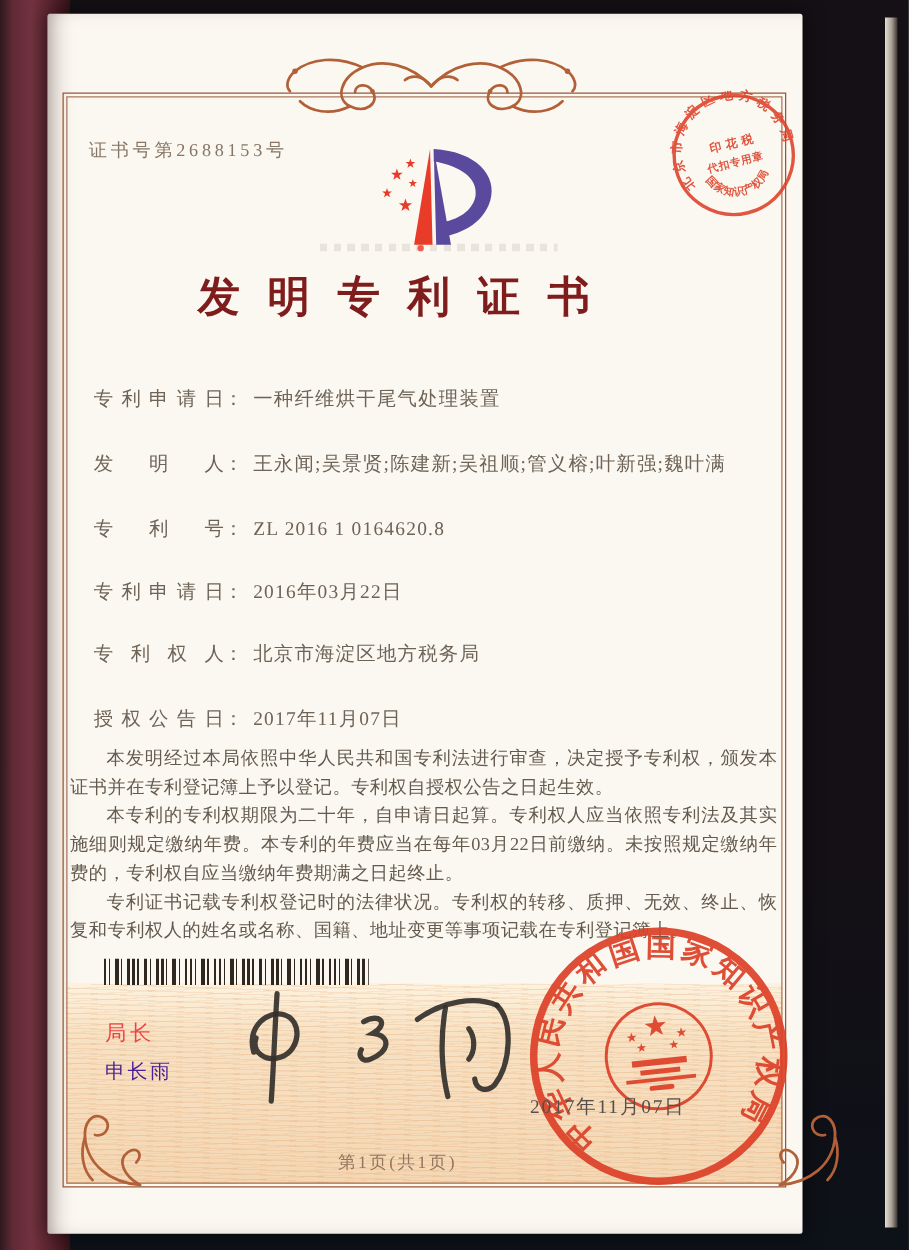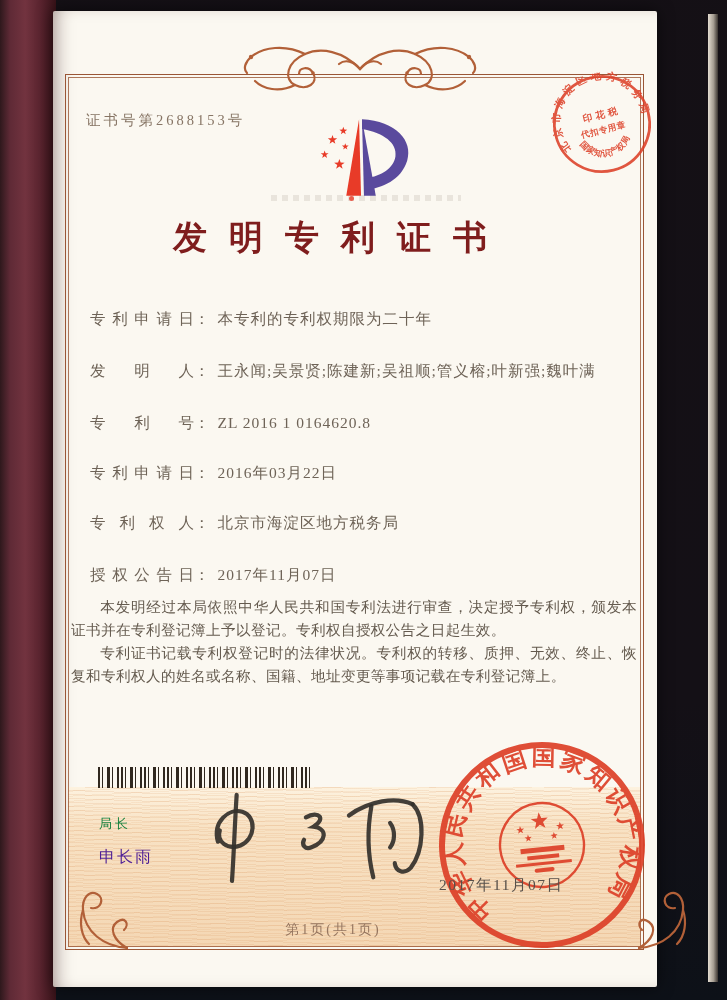--- a/index.html
+++ b/index.html
@@ -15,21 +15,21 @@
     position:relative;
     background:linear-gradient(180deg,#17101455 0%,#141016 70%,#0d1118 100%),#131016;
     font-family:"Liberation Serif","DejaVu Serif",serif;
   }
   
   .spine{position:absolute;left:0;top:0;width:56px;height:1000px;
     background:linear-gradient(90deg,#2e181c 0%,#5f2a36 18%,#72333f 45%,#5a242f 72%,#371218 100%);}
   .page-stack{position:absolute;left:708px;top:14px;width:10px;height:968px;
     background:linear-gradient(90deg,#e4ddd1 0%,#a59d92 55%,#3a3430 100%);}
   
-  .page{position:absolute;left:53px;top:11px;width:604px;height:976px;
+  .page{position:absolute;left:38px;top:11px;width:604px;height:976px;
     background:#fbf8f1;border-radius:2px;
     box-shadow:inset 12px 0 20px -12px rgba(45,12,12,.55), 0 0 16px rgba(0,0,0,.55);}
   .frame-outer{position:absolute;left:12px;right:13px;top:63px;bottom:37px;
     border:1.5px solid var(--frame-brown);z-index:1;}
   .frame-inner{position:absolute;inset:2px;border:1px solid var(--frame-brown);opacity:.8;}
   .guilloche{position:absolute;left:15px;right:16px;top:776px;bottom:40px;z-index:0;
     background:
       repeating-linear-gradient(2deg, rgba(210,130,70,.14) 0 1px, transparent 1px 4px),
       repeating-linear-gradient(-3deg, rgba(220,150,90,.12) 0 1px, transparent 1px 5px),
       linear-gradient(180deg,#fdf2df 0%,#f8e2c4 25%,#f4d7b4 100%);}
@@ -57,22 +57,22 @@
   .fcolon{margin-right:8px;}
   .fvalue{letter-spacing:1px;}
   .body-text{position:absolute;left:18px;right:20px;top:585px;z-index:3;
     font-size:14.6px;line-height:23px;color:var(--ink);text-align:justify;letter-spacing:.4px;}
   .body-text p{text-indent:2em;}
   .barcode{position:absolute;left:45px;top:756px;width:212px;height:21px;z-index:3;
     background:repeating-linear-gradient(90deg,
       #30281f 0 2px,transparent 2px 4px,#30281f 4px 5px,transparent 5px 9px,
       #30281f 9px 12px,transparent 12px 14px,#30281f 14px 15px,transparent 15px 19px,
       #30281f 19px 21px,transparent 21px 23px);}
-  .sig-role{position:absolute;left:46px;top:804px;font-size:13px;letter-spacing:3px;
-    color:#15803d;z-index:4;font-family:"Liberation Sans","DejaVu Sans",sans-serif;}
+  .sig-role{position:absolute;left:46px;top:804px;font-size:17px;letter-spacing:3px;
+    color:#ef4444;z-index:4;font-family:"Liberation Sans","DejaVu Sans",sans-serif;}
   .sig-name{position:absolute;left:46px;top:836px;font-size:16px;letter-spacing:2px;
     color:#4c1d95;z-index:4;font-family:"Liberation Sans","DejaVu Sans",sans-serif;}
   .signature{position:absolute;left:135px;top:770px;width:262px;height:112px;z-index:4;}
   .signature path{fill:none;stroke:#33302b;stroke-width:4.5;stroke-linecap:round;opacity:.92;}
   .footer-page{position:absolute;left:0;right:0;top:910px;text-align:center;
     transform:translateX(-22px);font-size:14px;letter-spacing:2px;color:#957террр;z-index:3;}
   .footer-page{color:#95755f;}
   
   .seal-main{position:absolute;left:379px;top:724px;width:220px;height:220px;z-index:4;
     transform:rotate(-6deg);opacity:.92;}
@@ -151,40 +151,41 @@
     <use href="#star" transform="translate(43,36) scale(0.36)"></use>
     <use href="#star" transform="translate(22,44) scale(0.42)"></use>
     <use href="#star" transform="translate(37,54) scale(0.56)"></use>
   </svg>
   <div class="scan-mark"></div>
   <div class="scan-dot"></div>
 
   <div class="doc-title">发明专利证书</div>
 
   <div class="field-row" style="top:298px">
-    <span class="flabel">专利申请日</span><span class="fcolon">：</span><span class="fvalue">本专利的专利权期限为二十年</span>
+    <span class="flabel">专利申请日</span><span class="fcolon">：</span><span class="fvalue">一种纤维烘干尾气处理装置</span>
   </div>
   <div class="field-row" style="top:350px">
     <span class="flabel">发明人</span><span class="fcolon">：</span><span class="fvalue">王永闻;吴景贤;陈建新;吴祖顺;管义榕;叶新强;魏叶满</span>
   </div>
   <div class="field-row" style="top:402px">
     <span class="flabel">专利号</span><span class="fcolon">：</span><span class="fvalue">ZL 2016 1 0164620.8</span>
   </div>
   <div class="field-row" style="top:452px">
     <span class="flabel">专利申请日</span><span class="fcolon">：</span><span class="fvalue">2016年03月22日</span>
   </div>
   <div class="field-row" style="top:502px">
     <span class="flabel">专利权人</span><span class="fcolon">：</span><span class="fvalue">北京市海淀区地方税务局</span>
   </div>
   <div class="field-row" style="top:554px">
     <span class="flabel">授权公告日</span><span class="fcolon">：</span><span class="fvalue">2017年11月07日</span>
   </div>
 
   <div class="body-text">
     <p>本发明经过本局依照中华人民共和国专利法进行审查，决定授予专利权，颁发本证书并在专利登记簿上予以登记。专利权自授权公告之日起生效。</p>
+    <p>本专利的专利权期限为二十年，自申请日起算。专利权人应当依照专利法及其实施细则规定缴纳年费。本专利的年费应当在每年03月22日前缴纳。未按照规定缴纳年费的，专利权自应当缴纳年费期满之日起终止。</p>
     <p>专利证书记载专利权登记时的法律状况。专利权的转移、质押、无效、终止、恢复和专利权人的姓名或名称、国籍、地址变更等事项记载在专利登记簿上。</p>
   </div>
 
   <div class="barcode"></div>
 
   <div class="sig-role">局长</div>
   <div class="sig-name">申长雨</div>
   <svg class="signature" viewBox="0 0 280 110">
     <path d="M32,60 C26,38 44,24 58,28 C74,33 72,58 56,64 C42,69 30,60 34,48"></path>
     <path d="M52,10 C50,40 49,74 47,102"></path>

